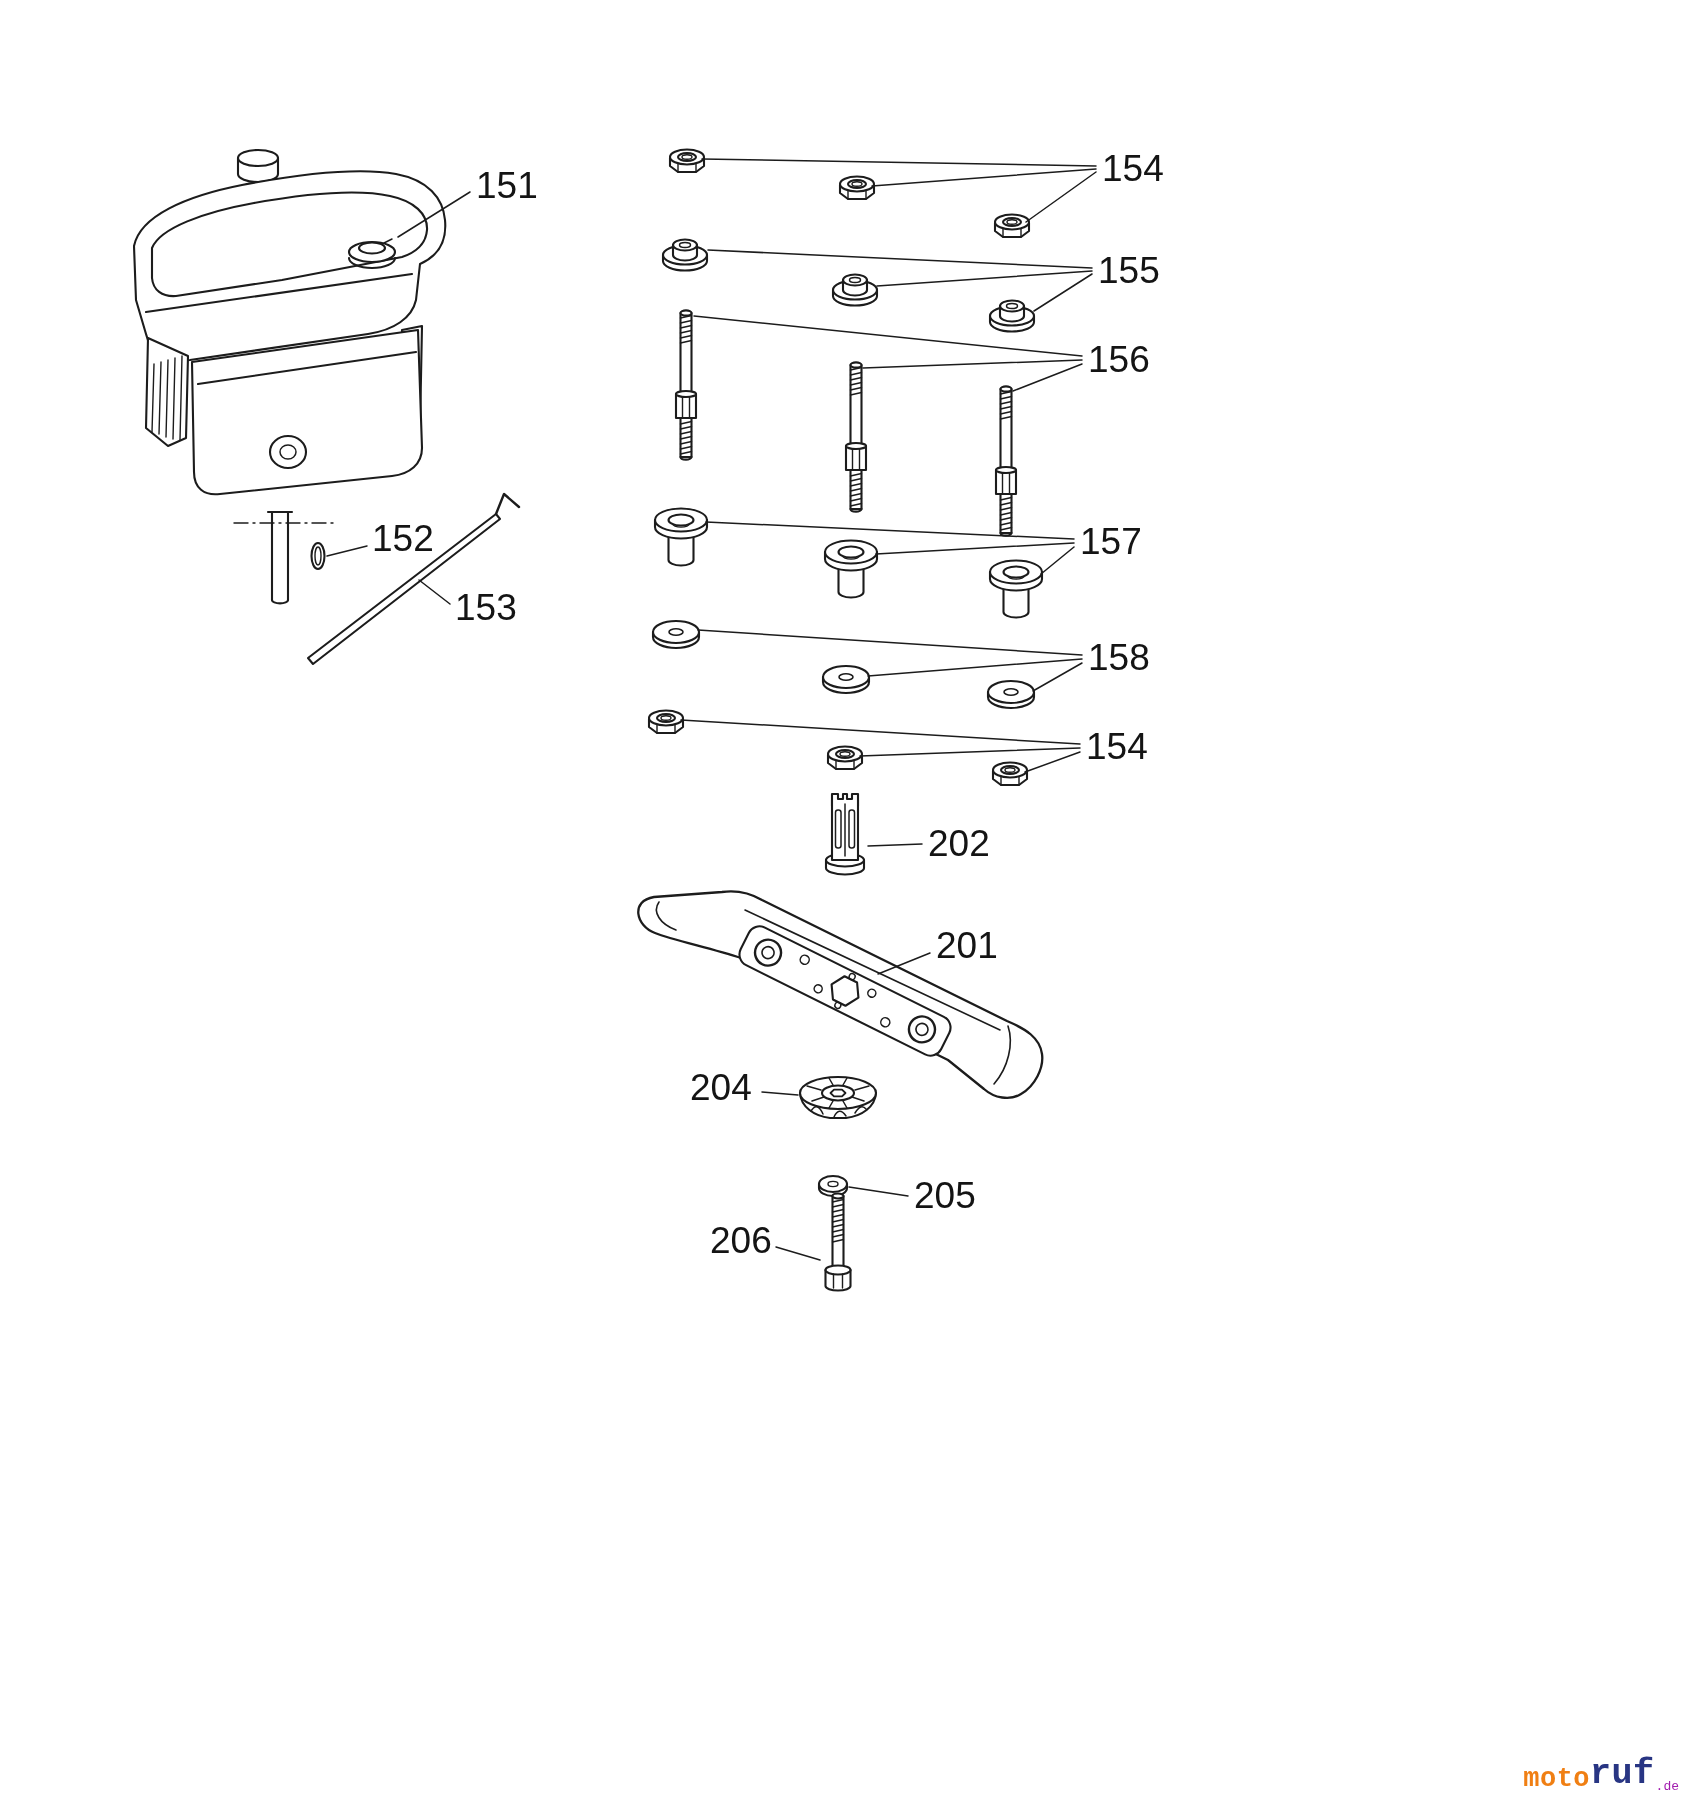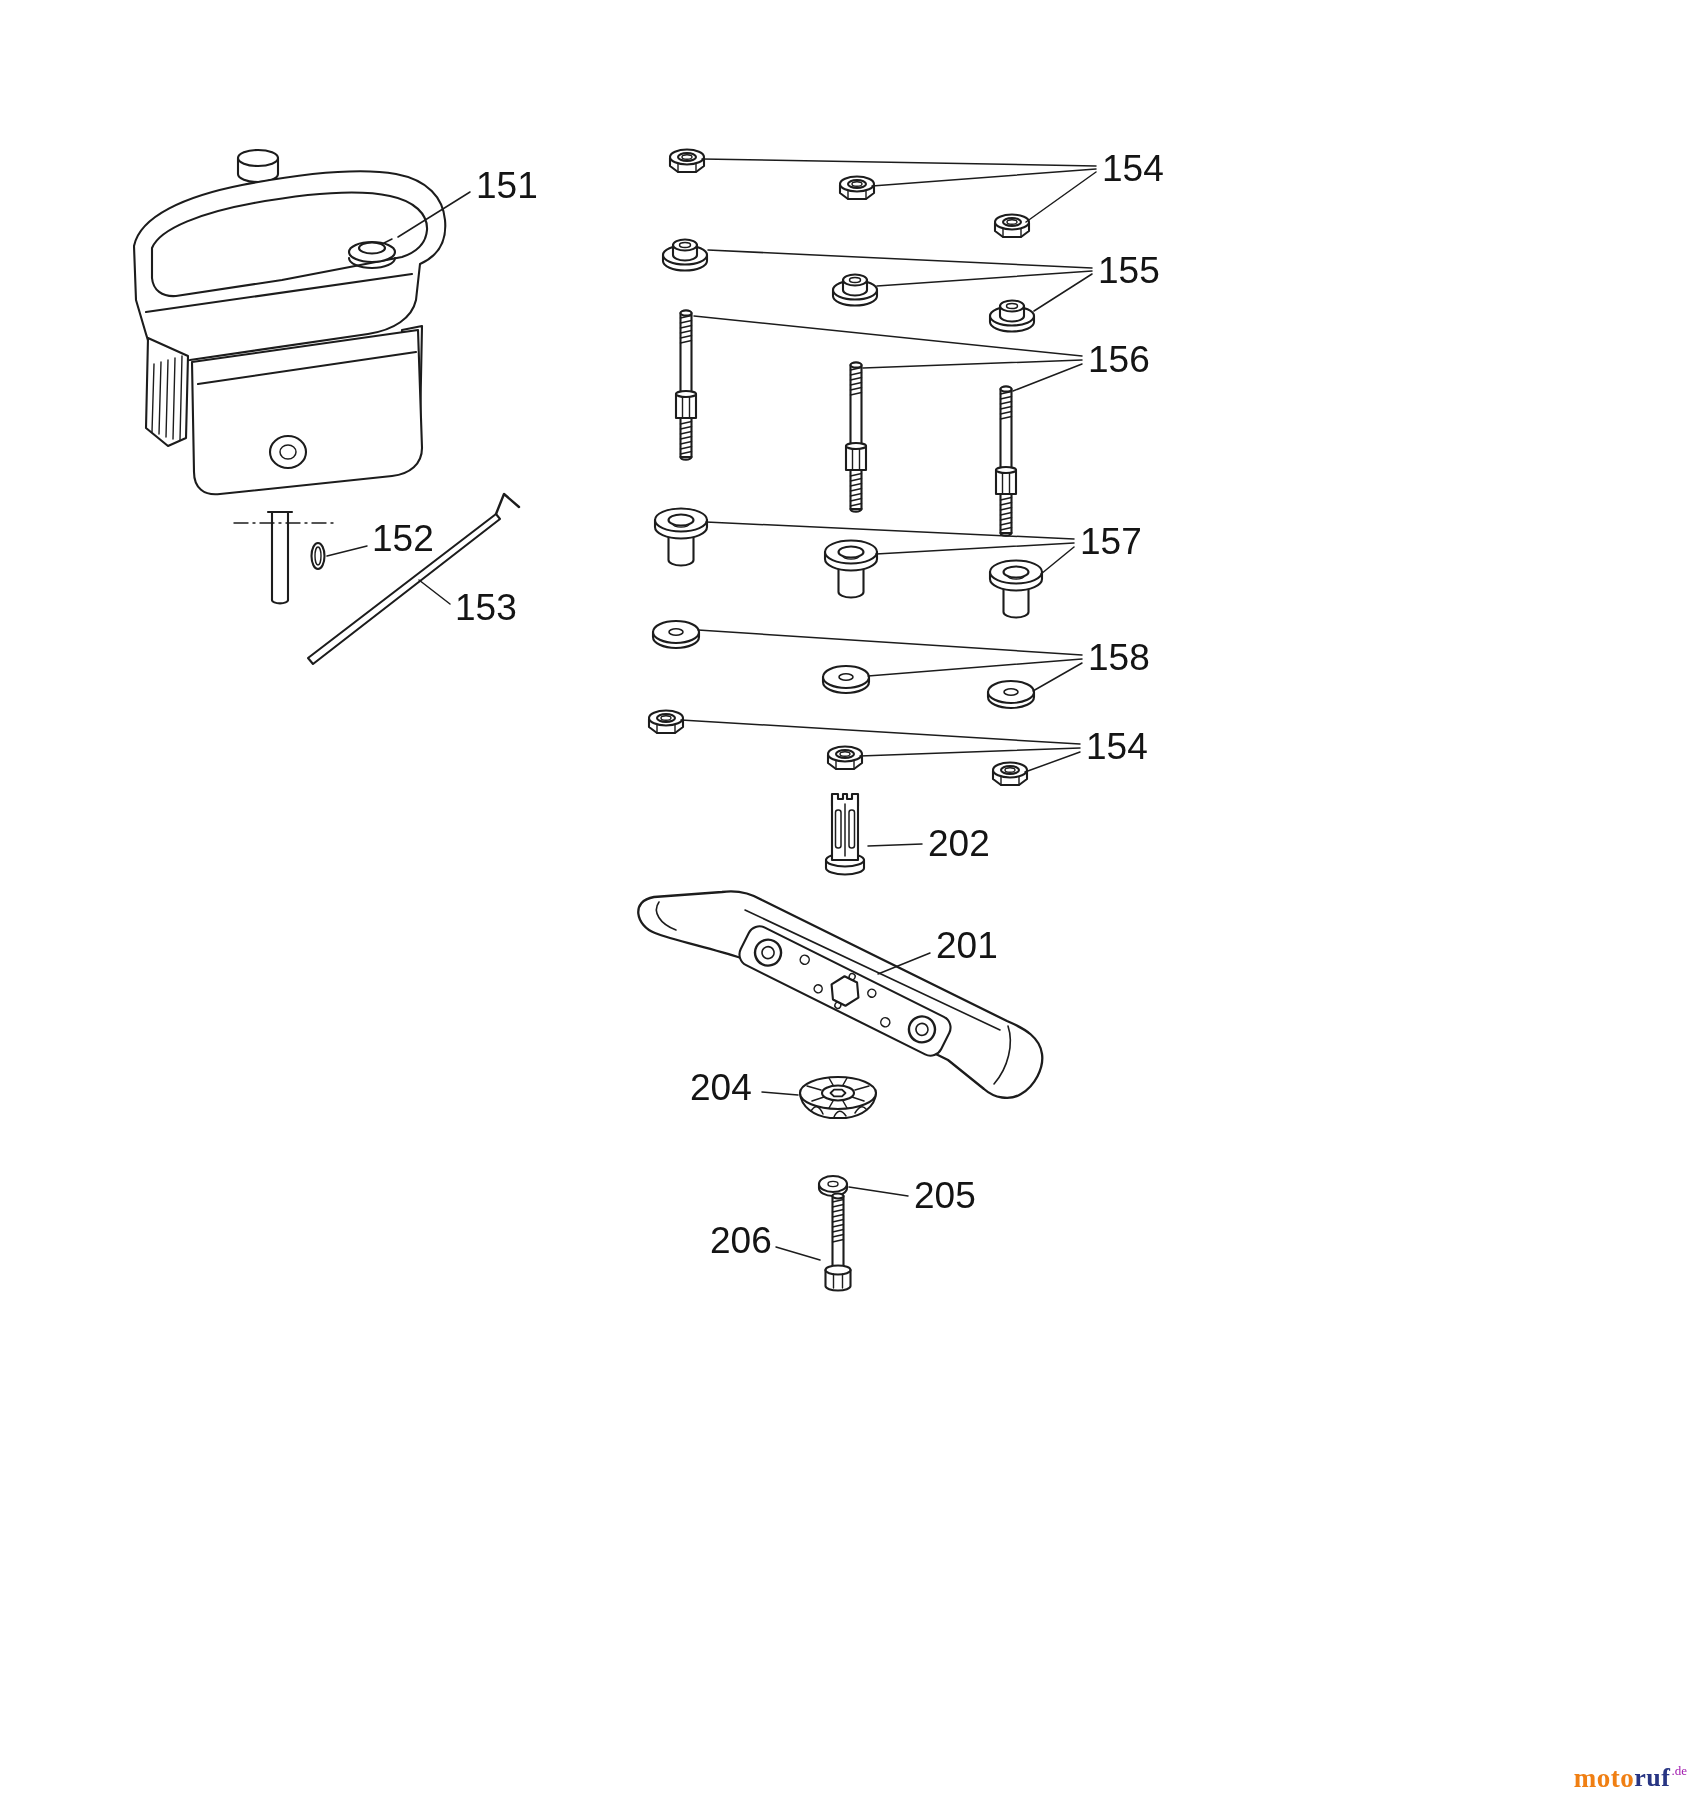--- a/index.html
+++ b/index.html
@@ -1,23 +1,23 @@
 <!DOCTYPE html>
 <html><head>
 <meta charset="utf-8">
 <style>
   html,body{margin:0;padding:0;background:#fff}
   .page{position:relative;width:1694px;height:1800px;background:#ffffff;overflow:hidden;
         font-family:"Liberation Sans",sans-serif}
   svg{display:block}
   .plabel{font-family:"Liberation Sans",sans-serif;font-size:37px;fill:#141414;stroke:none}
-  .watermark{position:absolute;right:7px;bottom:6px;display:flex;align-items:flex-start;
-             font-family:Liberation Serif, serif;user-select:none}
+  .watermark{position:absolute;right:15px;bottom:6px;display:flex;align-items:flex-end;
+             font-family:Liberation Mono, monospace;user-select:none}
   .wm-orange{color:#f07f13;font-weight:bold;font-size:27px;letter-spacing:.5px}
-  .wm-blue{color:#283583;font-weight:bold;font-size:26px;letter-spacing:.5px}
+  .wm-blue{color:#283583;font-weight:bold;font-size:35px;letter-spacing:.5px}
   .wm-suffix{color:#a21caf;font-size:13px;margin-left:1px}
 </style>
 </head>
 <body>
 
 <div class="page">
 
 <svg width="1694" height="1800" viewBox="0 0 1694 1800" xmlns="http://www.w3.org/2000/svg">
   <defs>
     <g id="sym-locknut">

